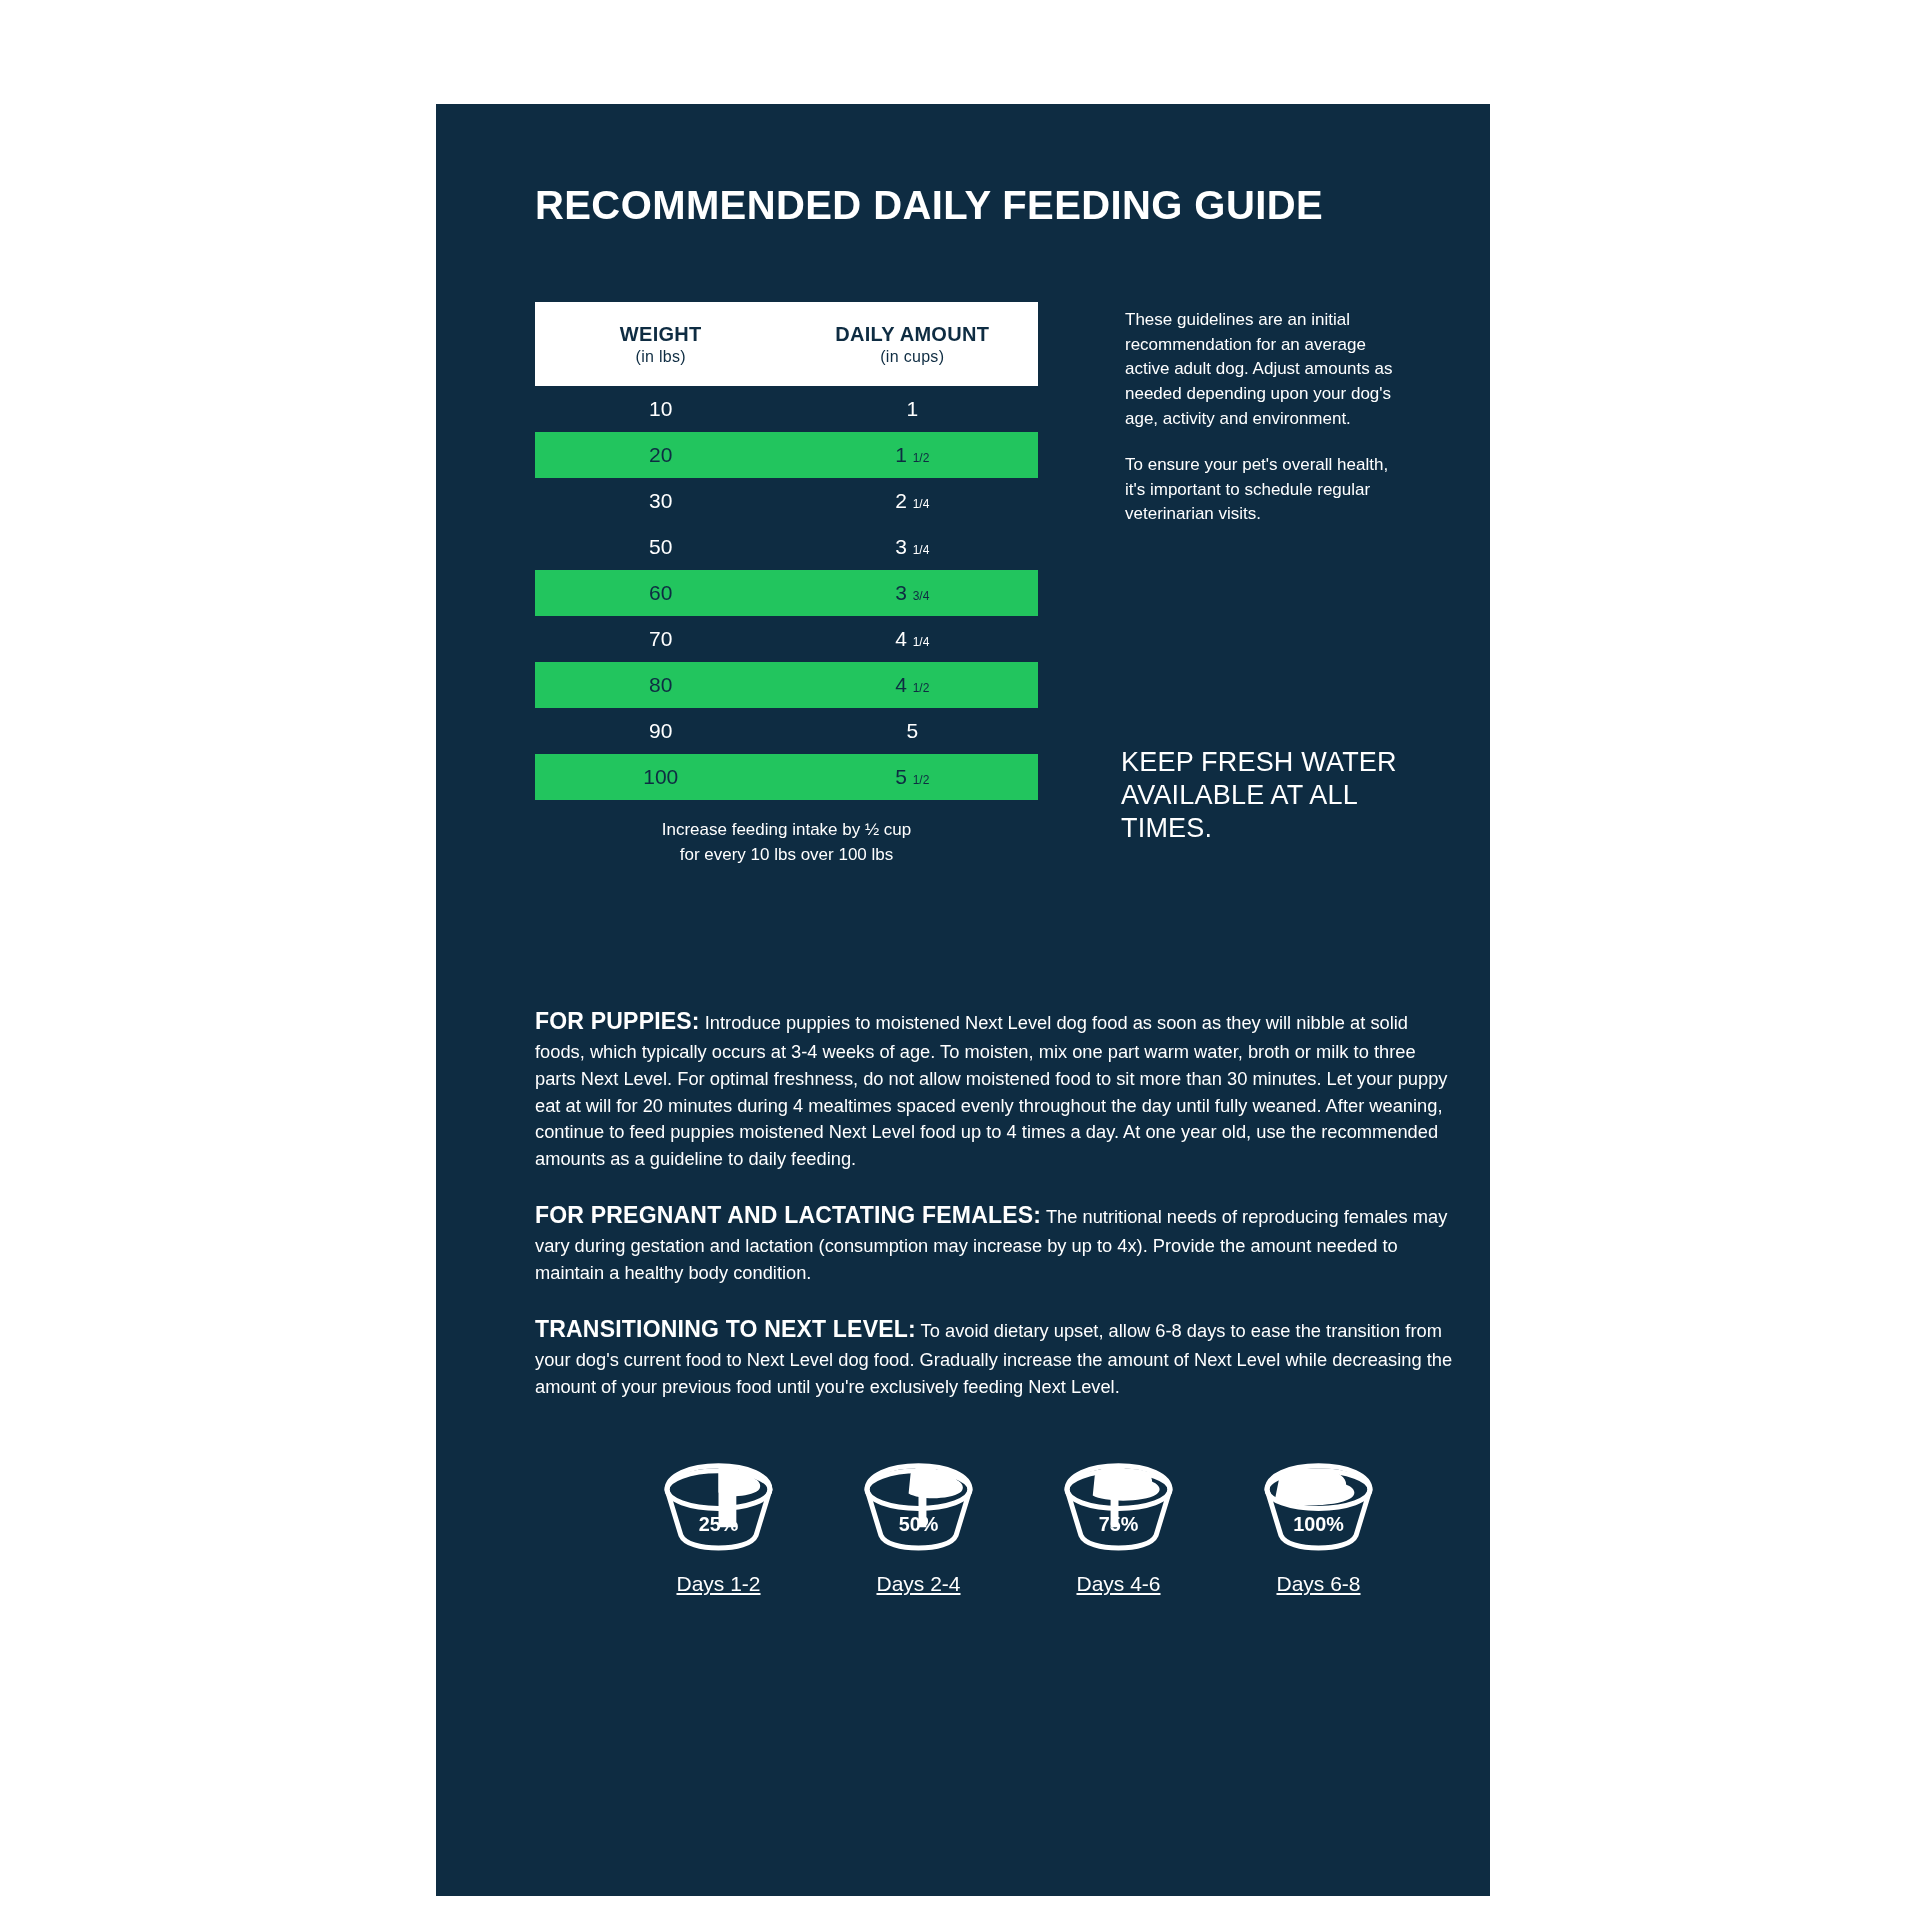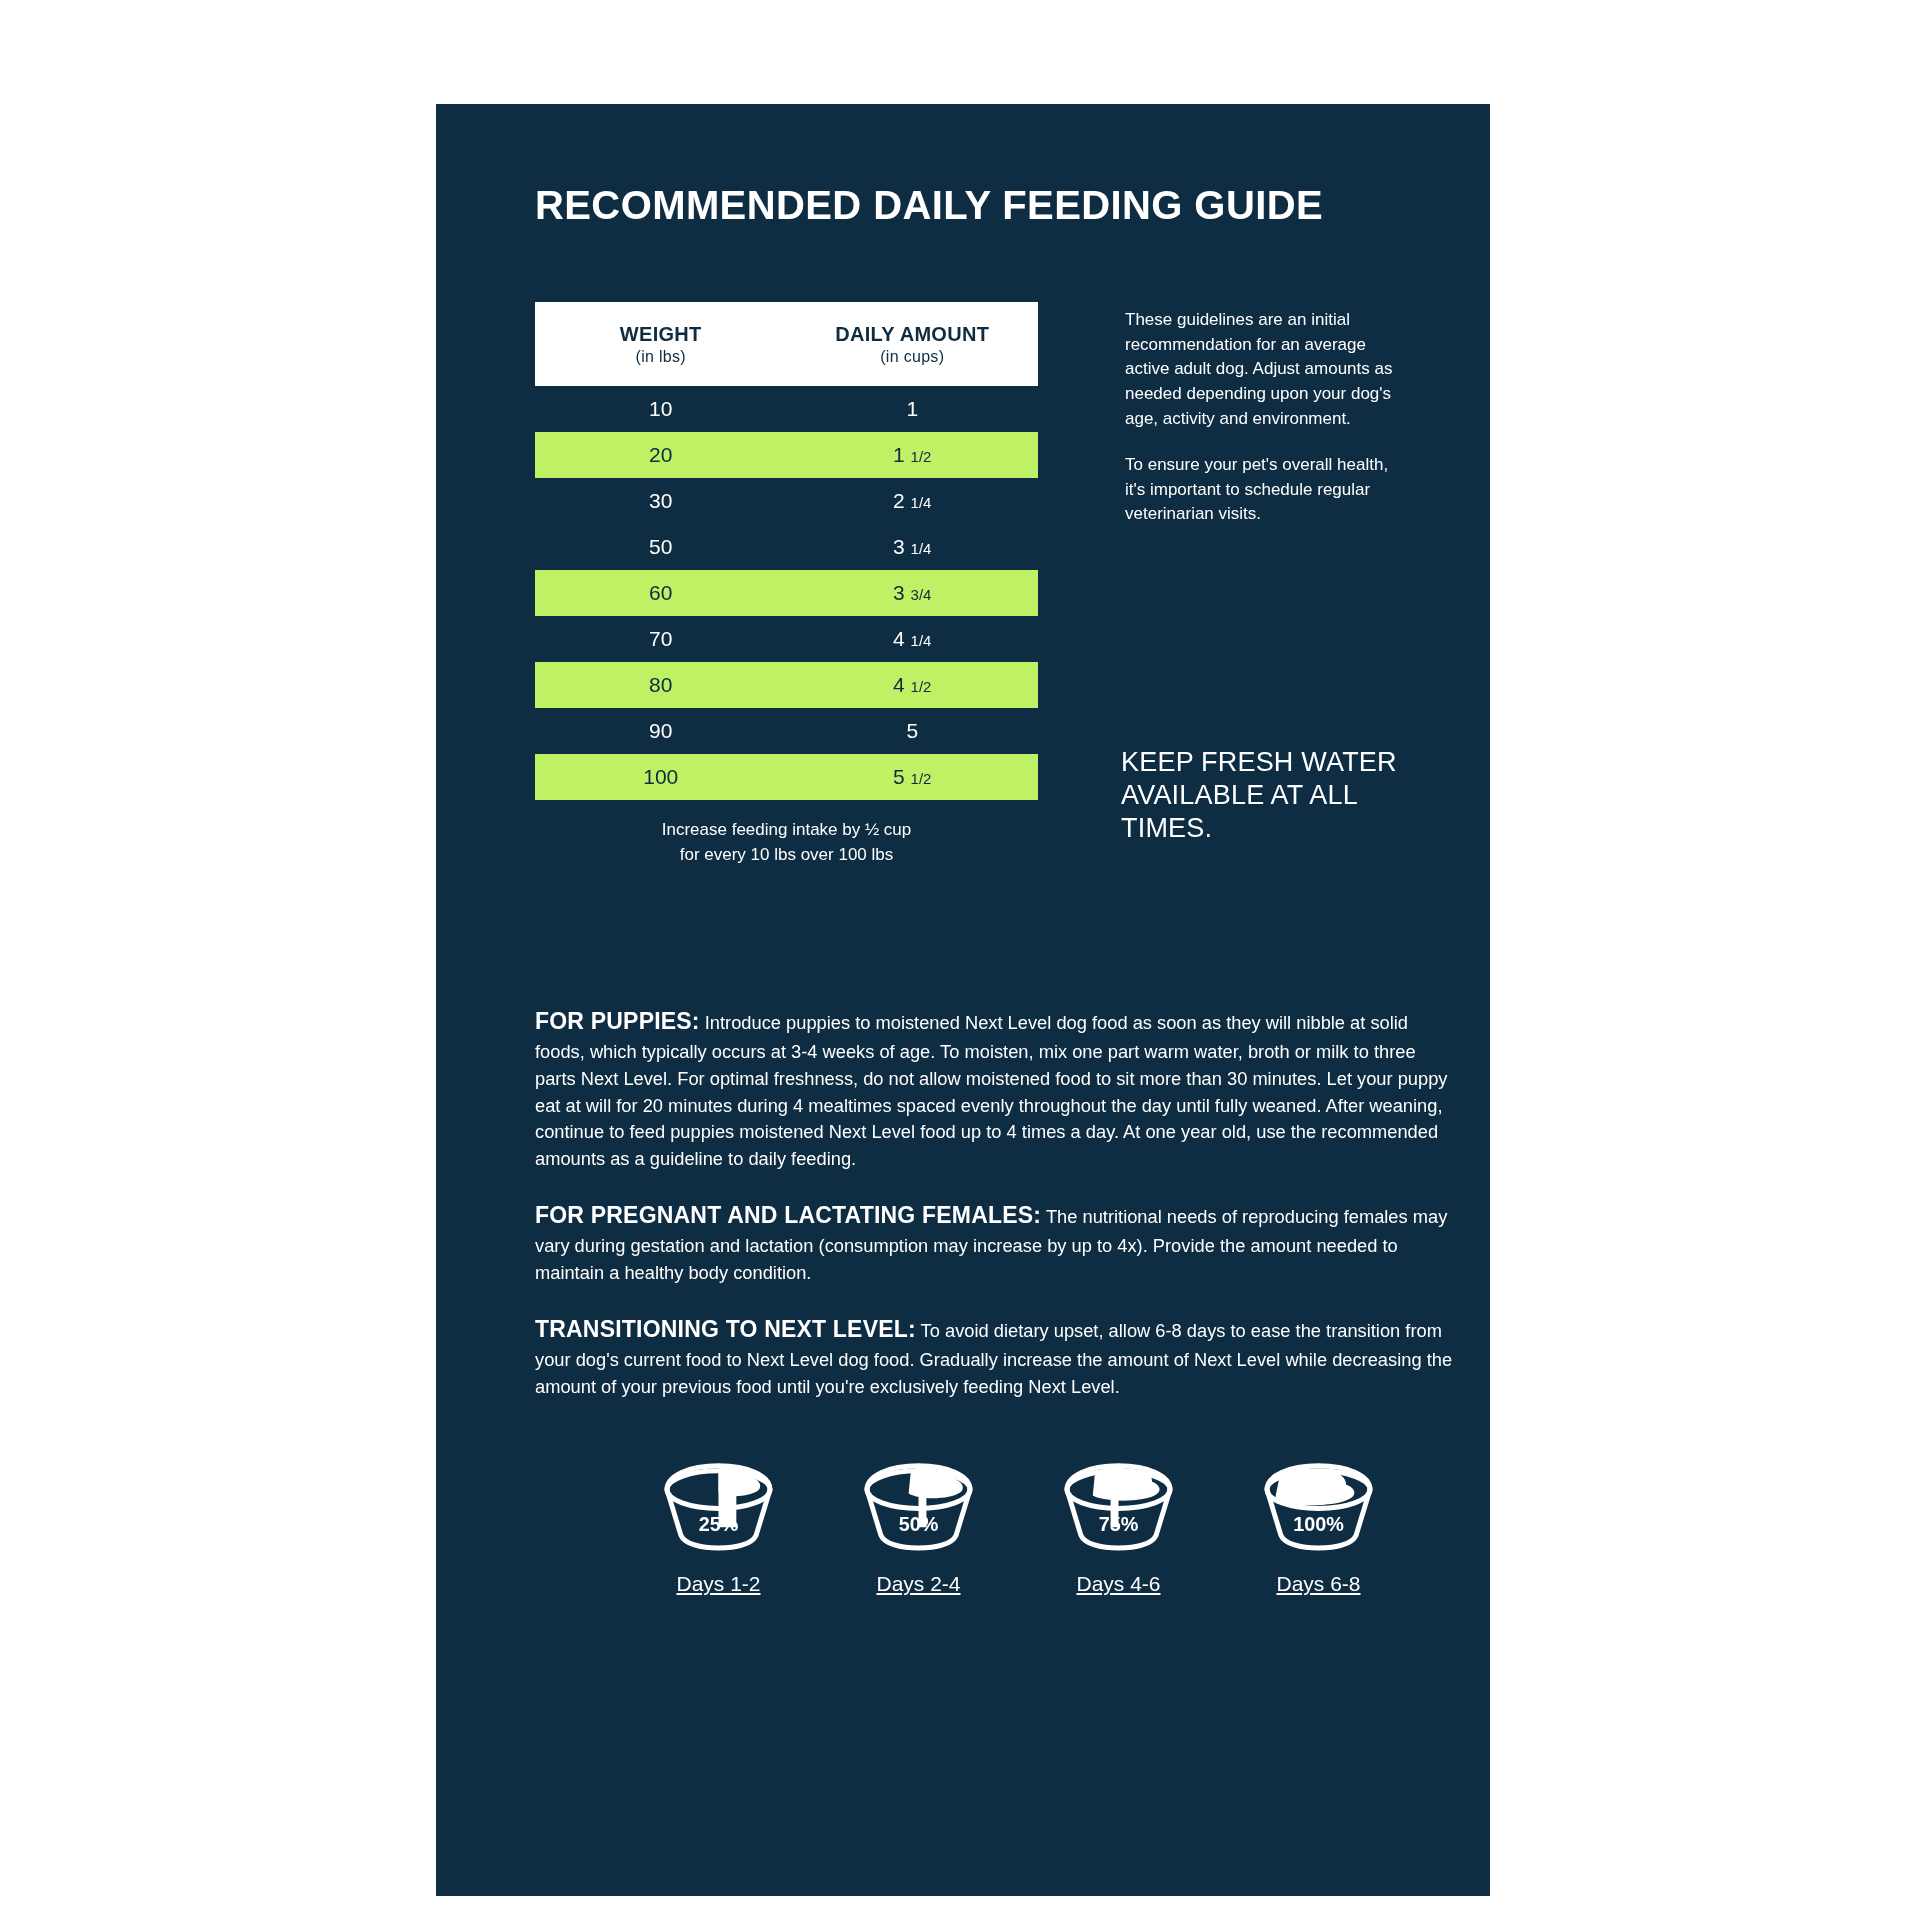--- a/index.html
+++ b/index.html
@@ -80,25 +80,25 @@
     display: block;
     font-weight: normal;
     font-size: 16px;
     margin-top: 2px;
   }
   table.feeding tbody tr.odd {
     background: transparent;
   }
   table.feeding tbody tr.odd td { color: #ffffff; }
   table.feeding tbody tr.even {
-    background: #bef264;
+    background: #22c55e;
   }
   table.feeding tbody tr.even td { color: #0e2c42; }
   .frac {
-    font-size: 15px;
+    font-size: 12px;
     vertical-align: baseline;
     letter-spacing: 0;
   }
   .table-note {
     width: 503px;
     text-align: center;
     font-size: 17px;
     line-height: 1.45;
     margin-top: 18px;
     color: #ffffff;

